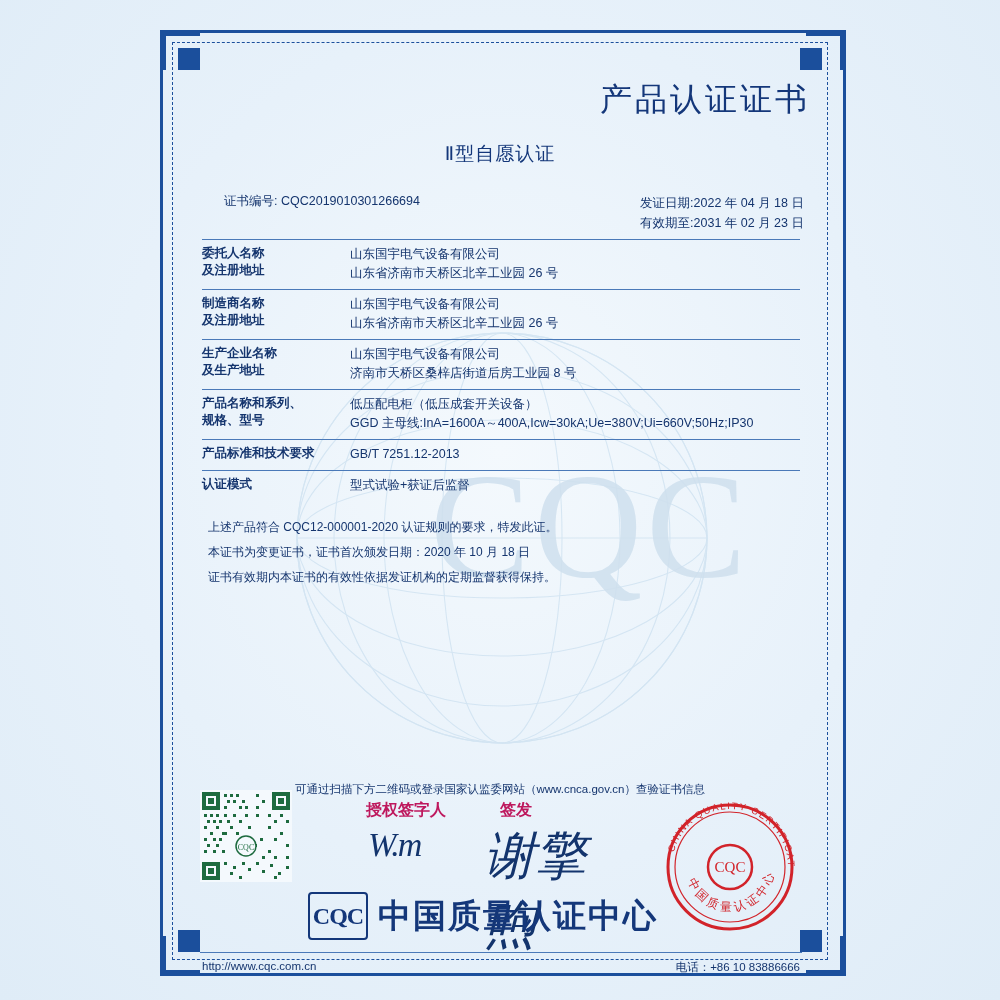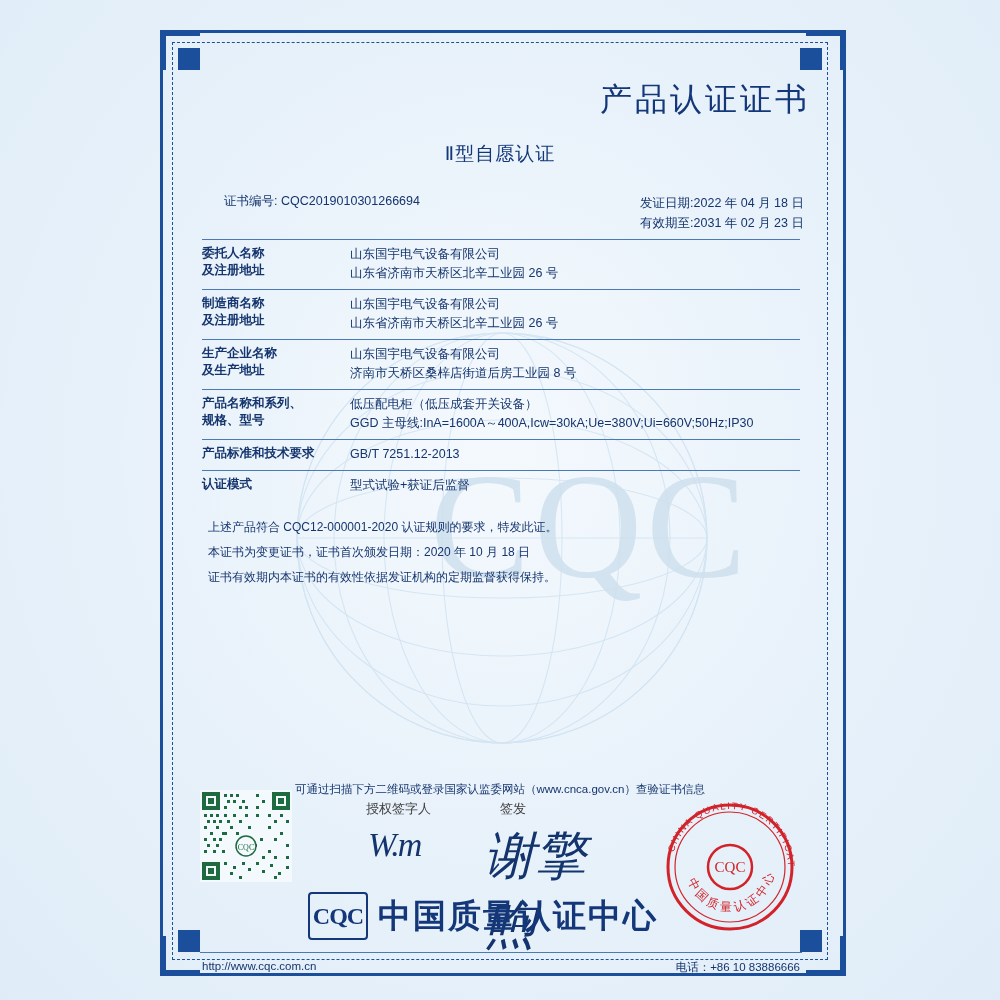--- a/index.html
+++ b/index.html
@@ -186,22 +186,23 @@
   .sign-block {
     position: absolute;
     left: 170px;
     top: 740px;
     width: 230px;
     z-index: 6;
   }
   .sign-labels {
     position: relative;
     height: 20px;
-    font-size: 13px;
-    color: #404040;
+    font-size: 16px;
+    color: #be185d;
+    font-weight: bold;
   }
   .sign-labels .l1 { position: absolute; left: 6px; top: 0; }
   .sign-labels .l2 { position: absolute; left: 140px; top: 0; }
   .signature {
     margin-top: 2px;
     position: relative;
     height: 54px;
   }
   .sig-a, .sig-b {
     position: absolute;

